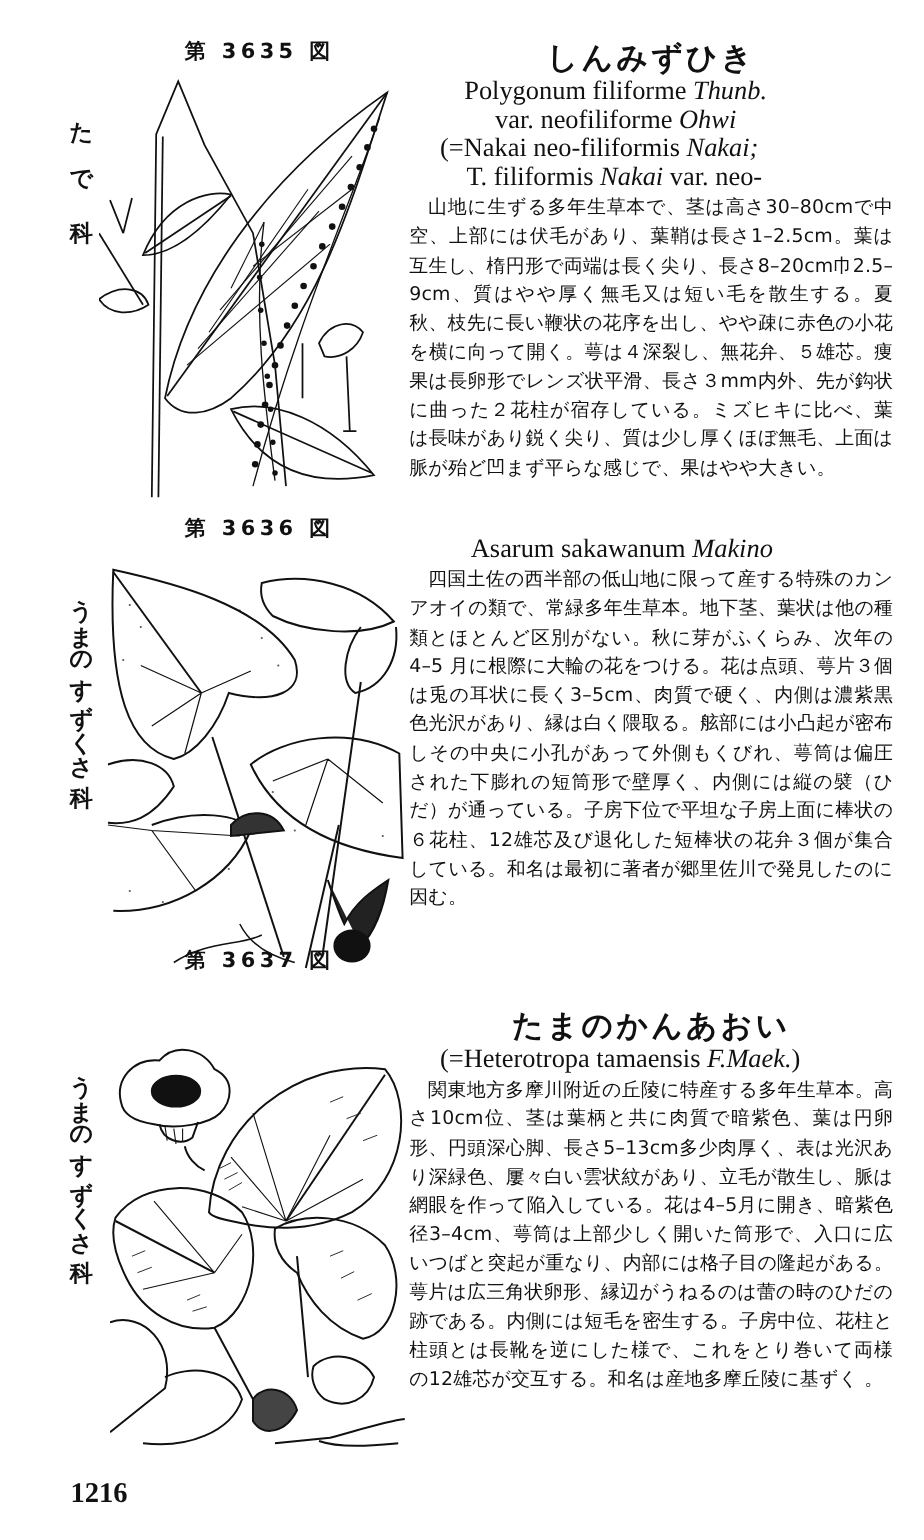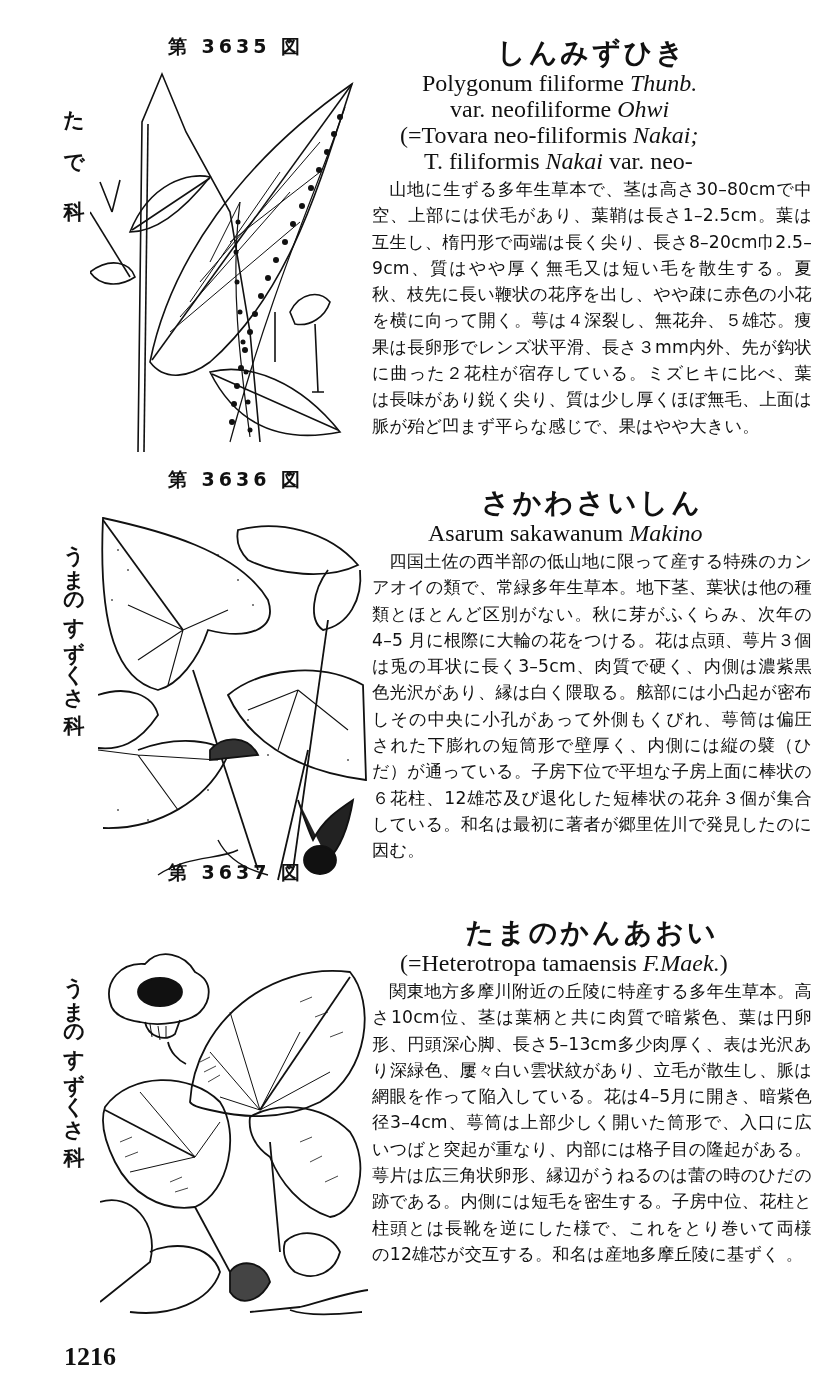--- a/index.html
+++ b/index.html
@@ -103,21 +103,21 @@
 
   <path d="M200 250 C210 230 230 228 240 240 C235 255 220 265 205 262 Z"></path>
   <path d="M225 262 L228 330 M222 330 L234 330"></path>
   <path d="M185 250 L185 300"></path>
 </svg>
 
 <div class="entry" style="top:36px;">
   <div class="jname">しんみずひき</div>
   <div class="sci" style="padding-left:50px;"><span>Polygonum filiforme </span><i>Thunb.</i></div>
   <div class="sci" style="padding-left:78px;"><span>var. neofiliforme </span><i>Ohwi</i></div>
-  <div class="sci" style="padding-left:28px;"><span>(=Tovara neo-filiformis </span><i>Nakai;</i></div>
+  <div class="sci" style="padding-left:28px;"><span>(=Nakai neo-filiformis </span><i>Nakai;</i></div>
   <div class="sci" style="padding-left:52px;"><span>T. filiformis </span><i>Nakai</i><span> var. neo-</span></div>
   <div class="body-text" style="text-indent:1em; margin-top:2px;">山地に生ずる多年生草本で、茎は高さ30–80cmで中空、上部には伏毛があり、葉鞘は長さ1–2.5cm。葉は互生し、楕円形で両端は長く尖り、長さ8–20cm巾2.5–9cm、質はやや厚く無毛又は短い毛を散生する。夏秋、枝先に長い鞭状の花序を出し、やや疎に赤色の小花を横に向って開く。萼は４深裂し、無花弁、５雄芯。痩果は長卵形でレンズ状平滑、長さ３mm内外、先が鈎状に曲った２花柱が宿存している。ミズヒキに比べ、葉は長味があり鋭く尖り、質は少し厚くほぼ無毛、上面は脈が殆ど凹まず平らな感じで、果はやや大きい。</div>
 </div>
 
 <div class="fig-label" style="left:168px; top:467px;">第 3636 図</div>
 <div class="family" style="left:60px; top:530px;">うまのすずくさ科</div>
 
 <svg class="illus" style="left:98px; top:510px;" width="275" height="380" viewBox="0 0 275 380" fill="none" stroke="#111" stroke-width="1.8">
 
   <path d="M5 8 C60 20 140 40 170 90 C180 120 150 130 110 120 C100 150 80 175 60 180 C20 170 0 120 5 8 Z"></path>
@@ -155,21 +155,20 @@
 
   <path d="M112 240 C125 225 150 225 160 245 L112 250 Z" fill="#333"></path>
 
   <path d="M200 290 C205 305 210 320 215 330 C225 310 240 300 255 290 C250 320 240 340 230 350" fill="#222"></path>
   <ellipse cx="222" cy="350" rx="16" ry="14" fill="#111"></ellipse>
   <path d="M60 365 C90 345 120 350 140 340" stroke-width="1.4"></path>
   <path d="M120 330 C130 350 150 360 170 365" stroke-width="1.4"></path>
 </svg>
 
 <div class="entry" style="top:486px;">
-  <div class="jname">さかわさいしん</div>
   <div class="sci" style="padding-left:56px;"><span>Asarum sakawanum </span><i>Makino</i></div>
   <div class="body-text" style="text-indent:1em; margin-top:2px;">四国土佐の西半部の低山地に限って産する特殊のカンアオイの類で、常緑多年生草本。地下茎、葉状は他の種類とほとんど区別がない。秋に芽がふくらみ、次年の 4–5 月に根際に大輪の花をつける。花は点頭、萼片３個は兎の耳状に長く3–5cm、肉質で硬く、内側は濃紫黒色光沢があり、縁は白く隈取る。舷部には小凸起が密布しその中央に小孔があって外側もくびれ、萼筒は偏圧された下膨れの短筒形で壁厚く、内側には縦の襞（ひだ）が通っている。子房下位で平坦な子房上面に棒状の６花柱、12雄芯及び退化した短棒状の花弁３個が集合している。和名は最初に著者が郷里佐川で発見したのに因む。</div>
 </div>
 
 <div class="fig-label" style="left:168px; top:860px;text-align:center;">第 3637 図</div>
 <div class="family" style="left:60px; top:962px;">うまのすずくさ科</div>
 
 <svg class="illus" style="left:100px; top:942px;" width="275" height="380" viewBox="0 0 275 380" fill="none" stroke="#111" stroke-width="1.8">
 
   <path d="M10 60 C5 40 20 20 45 22 C60 5 85 12 95 30 C115 40 110 60 100 70 C90 80 60 85 40 80 C25 78 12 72 10 60 Z"></path>

